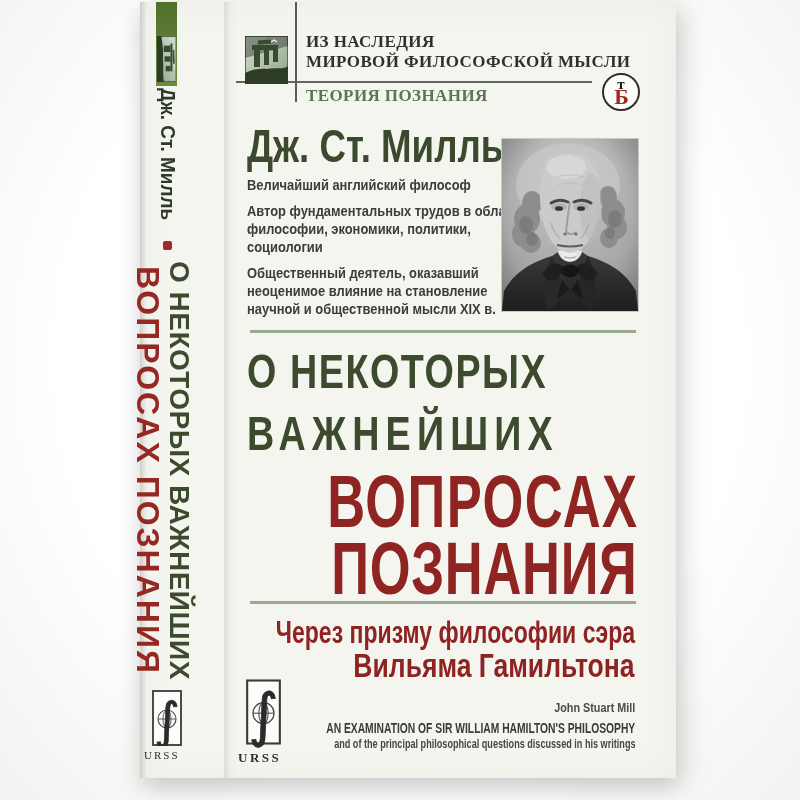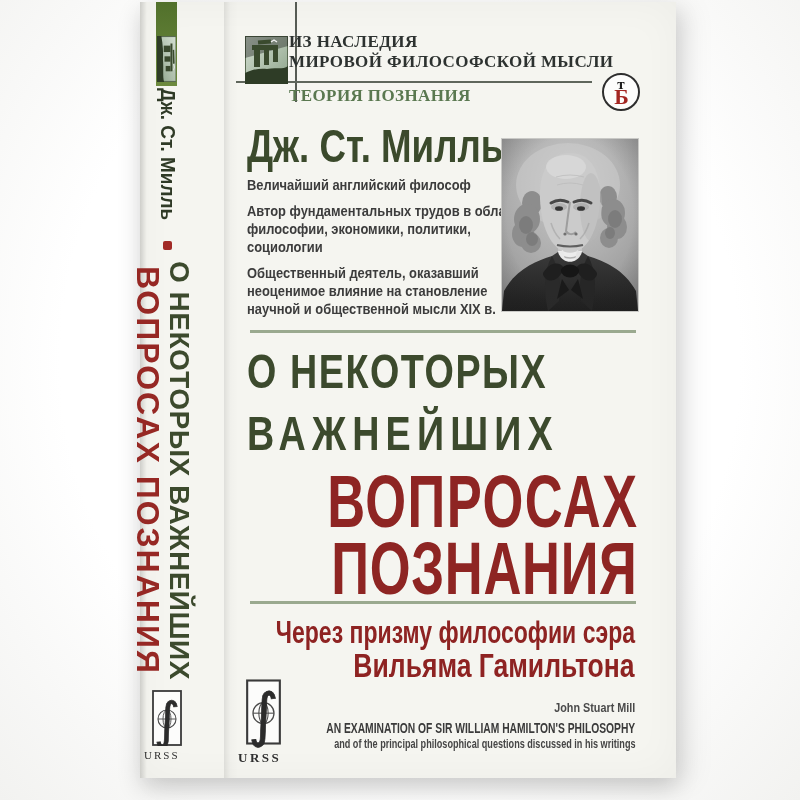--- a/index.html
+++ b/index.html
@@ -44,21 +44,21 @@
   .urss-label{font-family:"Liberation Serif",serif;color:#2f2f2f;text-align:left;letter-spacing:2px;}
   .urss-spine-box{left:12px;top:688px;width:30px;height:56px;}
   .urss-spine-label{left:4px;top:747px;width:46px;font-size:11px;}
   .urss-cover-box{left:106px;top:674px;width:35px;height:72px;}
   .urss-cover-label{left:98px;top:748px;width:51px;font-size:13px;font-weight:bold;letter-spacing:2.5px;}
 
   
   .vline{left:155px;top:0;width:2px;height:100px;background:#565b54;}
   .hline{left:96px;top:79px;width:356px;height:2px;background:#5f665c;}
   .series-logo{left:105px;top:34px;width:43px;height:48px;z-index:3;}
-  .hdr{left:149px;font-family:"Liberation Serif",serif;font-weight:bold;color:#2d3230;font-size:17px;letter-spacing:.4px;white-space:nowrap;}
+  .hdr{left:166px;font-family:"Liberation Serif",serif;font-weight:bold;color:#2d3230;font-size:17px;letter-spacing:.4px;white-space:nowrap;}
   .hdr1{top:30px;}
   .hdr2{top:50px;}
   .hdr3{top:84px;color:#5a7850;}
   .bib-logo{left:462px;top:71px;width:38px;height:38px;border:2px solid #2e2e2e;border-radius:50%;background:#fdfdfc;box-sizing:border-box;}
 
   
   .author-name{
     left:107px;top:120px;font-weight:bold;font-size:47px;line-height:1;color:#3b4a2c;
     transform:scaleX(.78);transform-origin:0 0;white-space:nowrap;
   }

